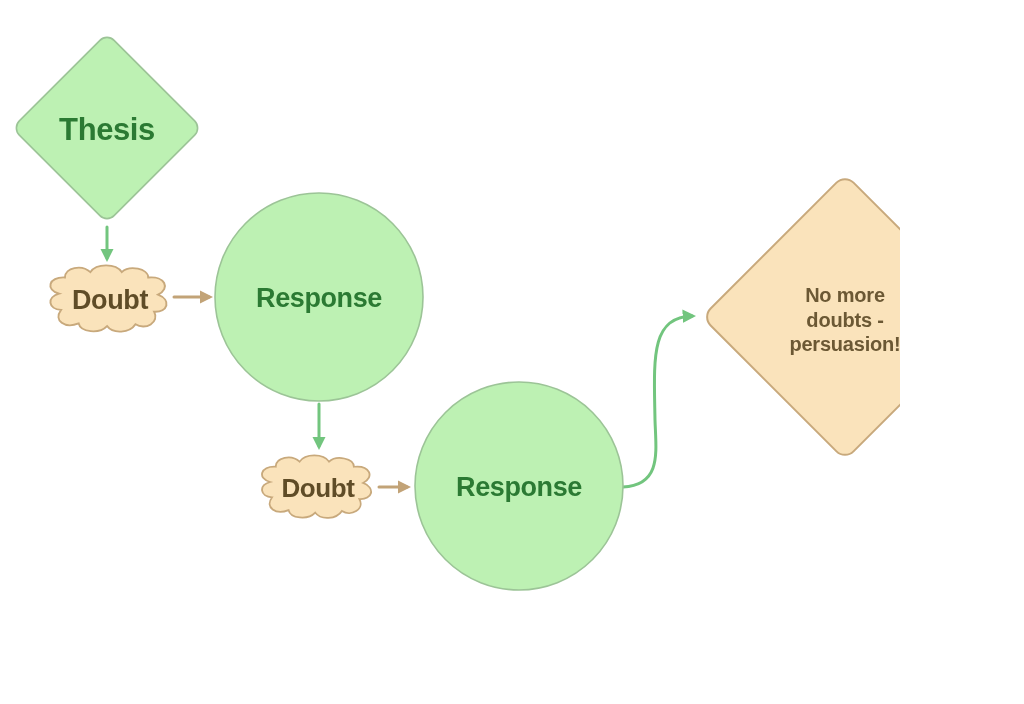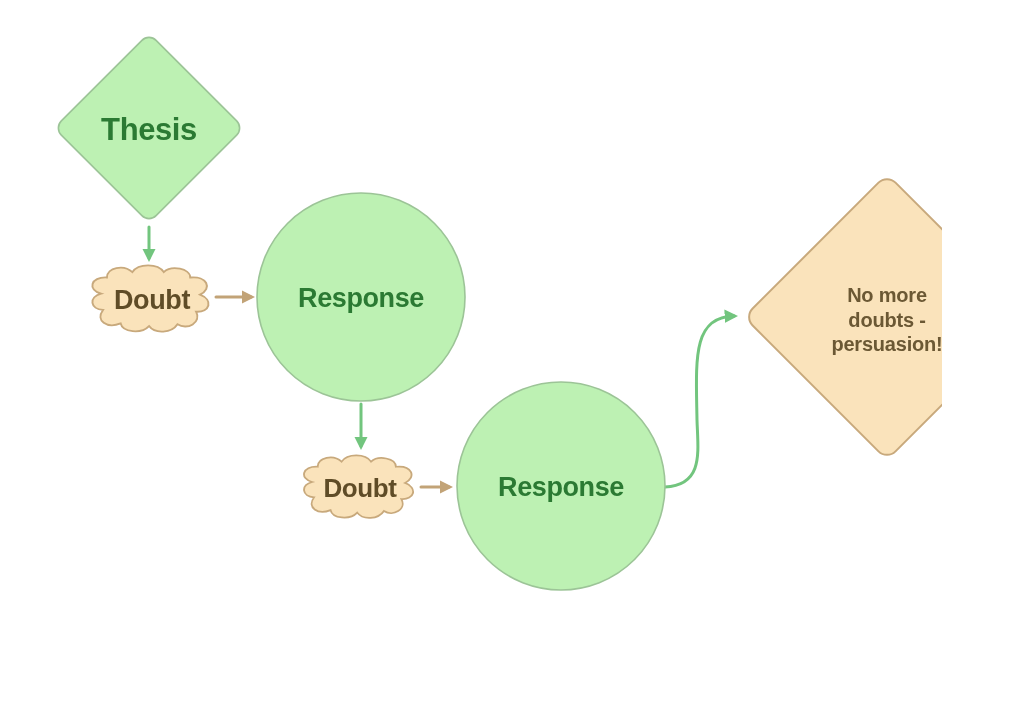--- a/index.html
+++ b/index.html
@@ -19,21 +19,20 @@
     padding: 0;
     background: var(--background);
   }
   .canvas {
     position: relative;
     width: 900px;
     height: 704px;
     background: var(--background);
     overflow: hidden;
     font-family: "Liberation Sans", sans-serif;
-    margin-left: 42px;
   }
   svg text {
     font-family: "Liberation Sans", sans-serif;
     font-weight: 700;
     text-anchor: middle;
     letter-spacing: -0.4px;
     user-select: none;
   }
   .node-green { fill: var(--green-fill); stroke: var(--green-border); stroke-width: 1.6; }
   .node-tan   { fill: var(--tan-fill);   stroke: var(--tan-border);   stroke-width: 2; }

